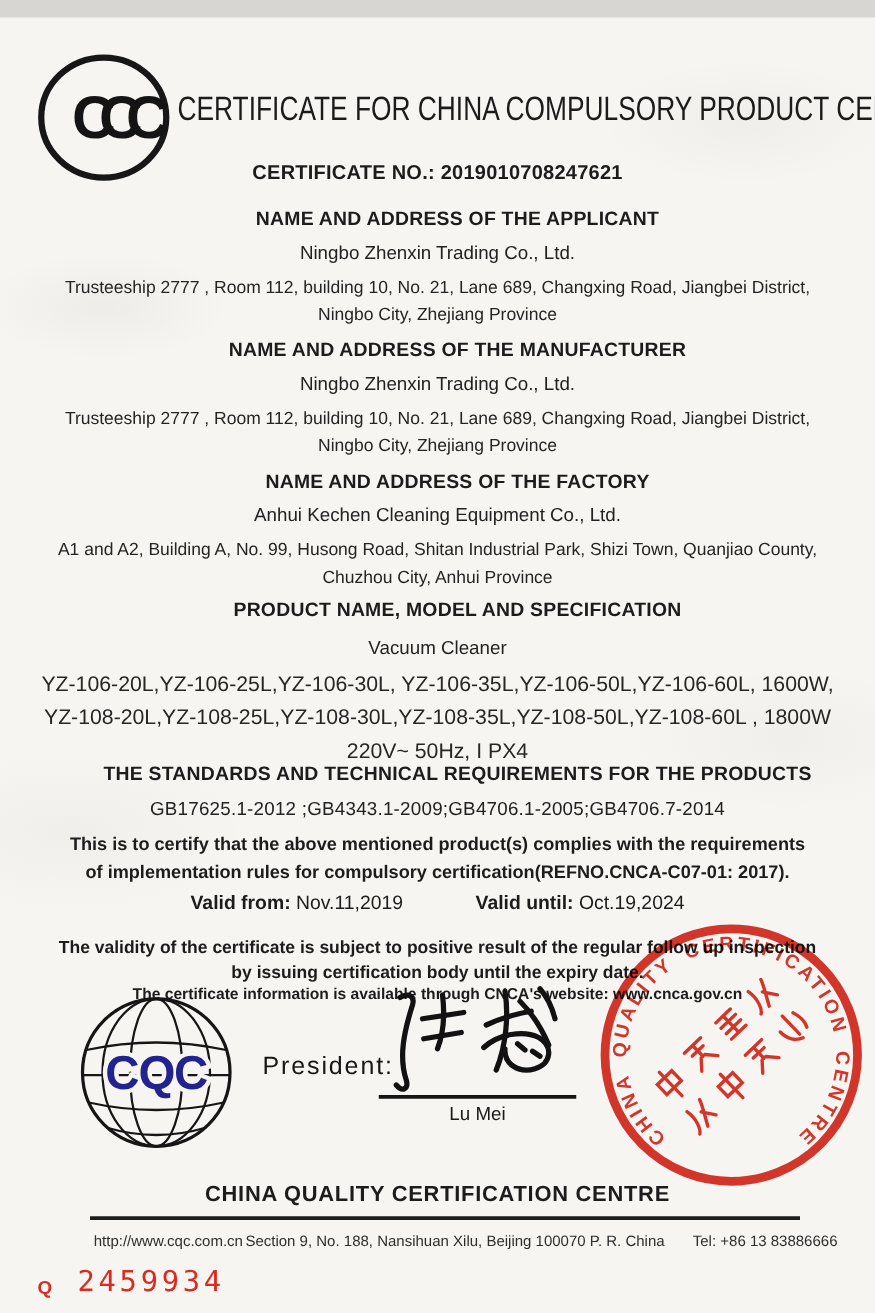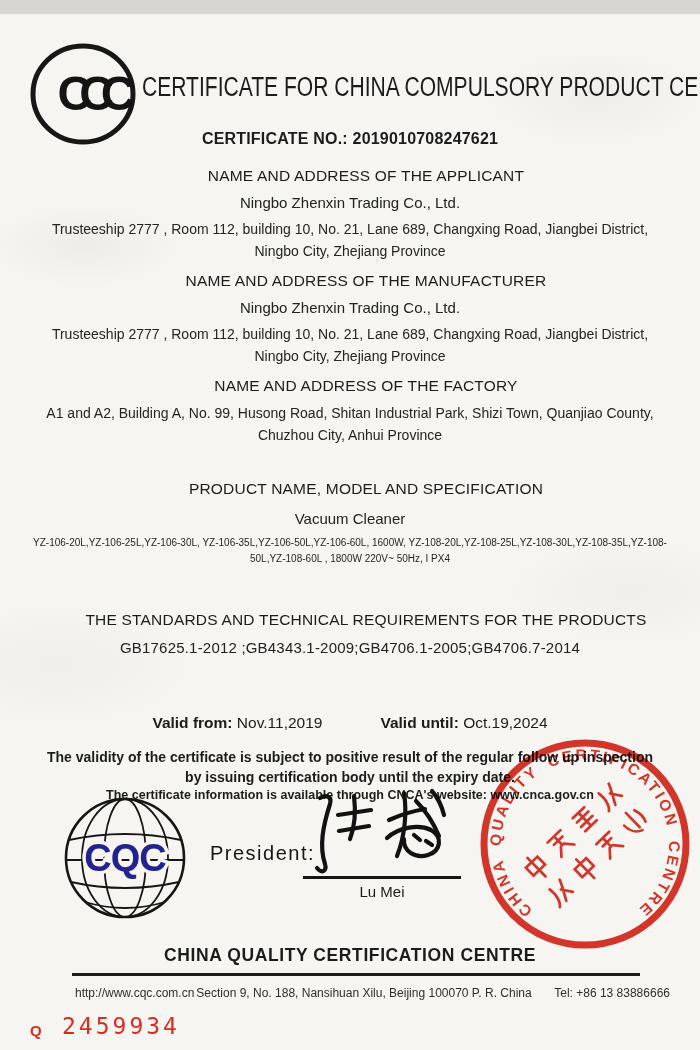--- a/index.html
+++ b/index.html
@@ -15,25 +15,25 @@
     color:#1c1c1c;
   }
   .abs{position:absolute;}
   .ctr{left:0;right:0;text-align:center;}
   .title{
     left:142px;top:58px;white-space:nowrap;
     font-size:27px;font-weight:400;color:#1b1b1b;
     transform:scaleX(0.78);transform-origin:left center;letter-spacing:0px;
   }
   .certno{top:116px;font-size:16px;font-weight:700;letter-spacing:.2px;}
-  .sec-h{font-size:15.5px;font-weight:400;letter-spacing:.2px;padding-left:32px;}
+  .sec-h{font-size:15.5px;font-weight:700;letter-spacing:.2px;padding-left:32px;}
   .sec-name{font-size:15px;margin-top:9px;color:#222;}
   .sec-addr{font-size:14px;line-height:1.6;color:#242424;width:618px;margin:7px auto 0;}
   .prod-name{font-size:15px;margin-top:12px;color:#222;}
-  .prod-models{font-size:10px;line-height:1.55;color:#262626;width:636px;margin:8px auto 0;}
+  .prod-models{font-size:17px;line-height:1.55;color:#262626;width:636px;margin:8px auto 0;}
   .standards{font-size:15px;margin-top:10px;color:#222;letter-spacing:.2px;}
   .certify{top:652px;font-size:14.5px;font-weight:700;line-height:1.5;width:600px;left:50px;text-align:center;}
   .validrow{top:700px;display:flex;justify-content:center;gap:58px;font-size:15.5px;}
   .validrow .lbl{font-weight:700;}
   .vnote{top:733px;font-size:14px;font-weight:700;line-height:1.45;width:610px;left:45px;text-align:center;}
   .cnca{top:774px;font-size:12.5px;font-weight:700;}
   .president{left:210px;top:828px;font-size:20px;letter-spacing:1.5px;color:#161616;}
   .sigline{left:303px;top:862px;width:158px;height:2.5px;background:#151515;}
   .signame{left:303px;top:869px;width:158px;text-align:center;font-size:15px;color:#1a1a1a;}
   .stamp{left:470px;top:715px;mix-blend-mode:multiply;opacity:.93;}
@@ -73,34 +73,36 @@
   </div>
 
   <div class="abs ctr" style="top:258px;">
     <div class="sec-h">NAME AND ADDRESS OF THE MANUFACTURER</div>
     <div class="sec-name">Ningbo Zhenxin Trading Co., Ltd.</div>
     <div class="sec-addr">Trusteeship 2777 ,  Room 112, building 10, No. 21, Lane 689, Changxing Road, Jiangbei District, Ningbo City, Zhejiang Province</div>
   </div>
 
   <div class="abs ctr" style="top:363px;">
     <div class="sec-h">NAME AND ADDRESS OF THE FACTORY</div>
+    <div class="sec-name">Anhui Kechen Cleaning Equipment Co., Ltd.</div>
     <div class="sec-addr">A1 and A2, Building A, No. 99, Husong Road, Shitan Industrial Park, Shizi Town, Quanjiao County, Chuzhou City, Anhui Province</div>
   </div>
 
   <div class="abs ctr" style="top:466px;">
     <div class="sec-h">PRODUCT NAME, MODEL AND SPECIFICATION</div>
     <div class="prod-name">Vacuum Cleaner</div>
     <div class="prod-models">YZ-106-20L,YZ-106-25L,YZ-106-30L,  YZ-106-35L,YZ-106-50L,YZ-106-60L,  1600W,  YZ-108-20L,YZ-108-25L,YZ-108-30L,YZ-108-35L,YZ-108-50L,YZ-108-60L  ,  1800W  220V~  50Hz, I PX4</div>
   </div>
 
   <div class="abs ctr" style="top:597px;">
     <div class="sec-h">THE STANDARDS AND TECHNICAL REQUIREMENTS FOR THE PRODUCTS</div>
     <div class="standards">GB17625.1-2012  ;GB4343.1-2009;GB4706.1-2005;GB4706.7-2014</div>
   </div>
 
+  <div class="abs certify">This is to certify that the above mentioned product(s) complies with the requirements of implementation rules for compulsory certification(REFNO.CNCA-C07-01:  2017).</div>
 
   <div class="abs ctr validrow">
     <span>
       <span class="lbl">Valid from:</span>
       <span>Nov.11,2019</span>
     </span>
     <span>
       <span class="lbl">Valid until:</span>
       <span>Oct.19,2024</span>
     </span>

